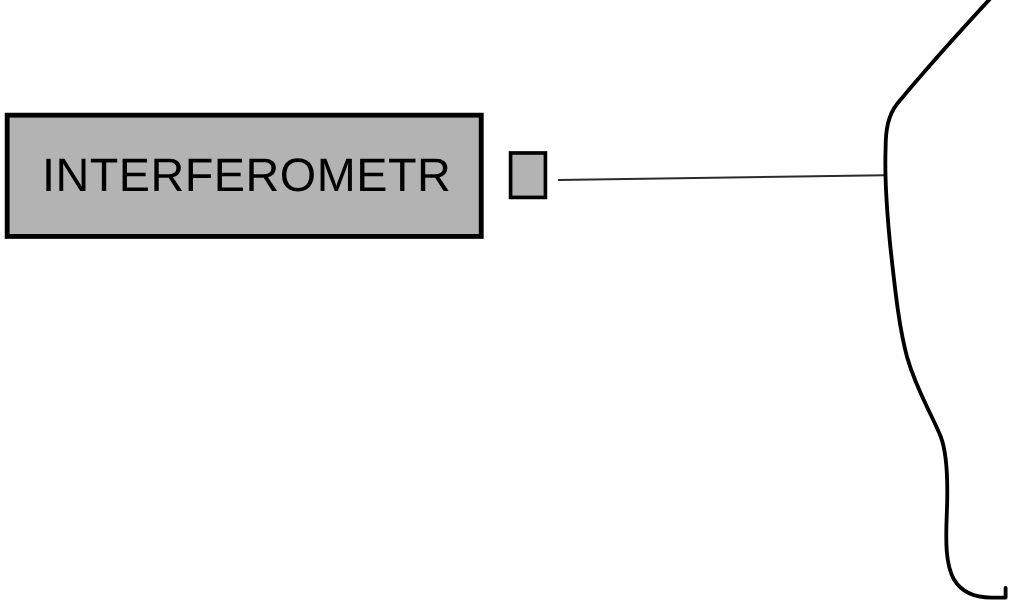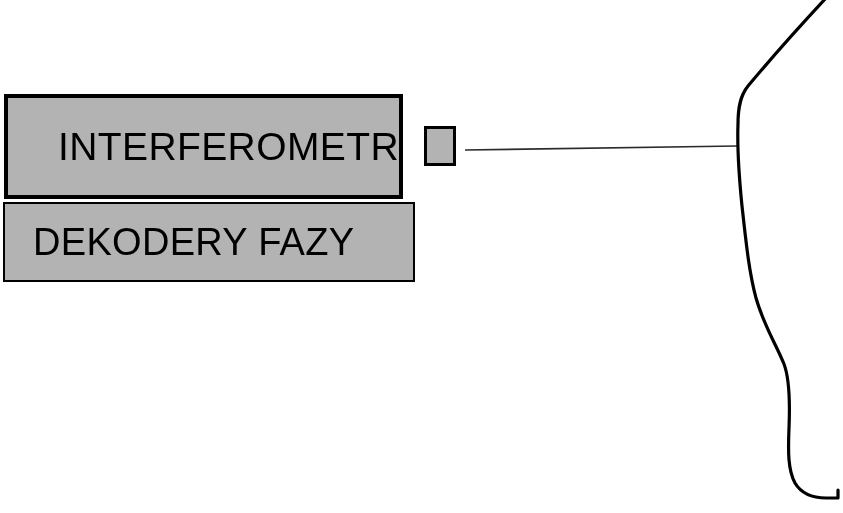--- a/index.html
+++ b/index.html
@@ -69,27 +69,24 @@
     width: 843px;
     height: 513px;
     pointer-events: none;
   }
 </style>
 </head>
 <body>
 
 <div id="stage" style="width: 843px; height: 513px; background: rgb(255, 255, 255);">
 
-  <div class="block" id="block-interferometr" style="left: 4px; top: 94px; width: 399px; height: 105px; border-width: 4px; background: rgb(179, 179, 179); border-color: rgb(0, 0, 0); justify-content: flex-end;">
+  <div class="block" id="block-interferometr" style="left: 4px; top: 94px; width: 399px; height: 105px; border-width: 4px; background: rgb(179, 179, 179); border-color: rgb(0, 0, 0);">
     <span>INTERFEROMETR</span>
   </div>
 
-  <div class="block" id="block-dekodery" style="left: 3px; top: 202px; width: 412px; height: 80px; border-width: 2px; background: rgb(179, 179, 179); border-color: rgb(0, 0, 0);">
-    <span>DEKODERY FAZY</span>
-  </div>
 
   <div id="connector-square" style="left: 424px; top: 126px; width: 32px; height: 40px; border-width: 3px; background: rgb(179, 179, 179); border-color: rgb(0, 0, 0);"></div>
 
   <svg id="vector-layer" viewBox="0 0 843 513">
     <line id="lead-line" x1="465" y1="150" x2="737" y2="146" stroke="#2b2b2b" stroke-width="1.6" stroke-linecap="butt"></line>
     <path id="profile-curve" fill="none" stroke="#000000" stroke-width="3.2" stroke-linecap="round" stroke-linejoin="round" d="M 826 -2 C 800 26 768 62 748 86 C 740 96 738 108 738 124 C 737 150 739 176 742 206 C 746 242 749 272 756 298 C 764 326 776 344 784 364 C 790 380 790 404 789 428 C 788 452 788 470 795 483 C 801 493 812 498 826 498 L 838 498 L 838 490"></path>
   </svg>
 
 </div>
 

